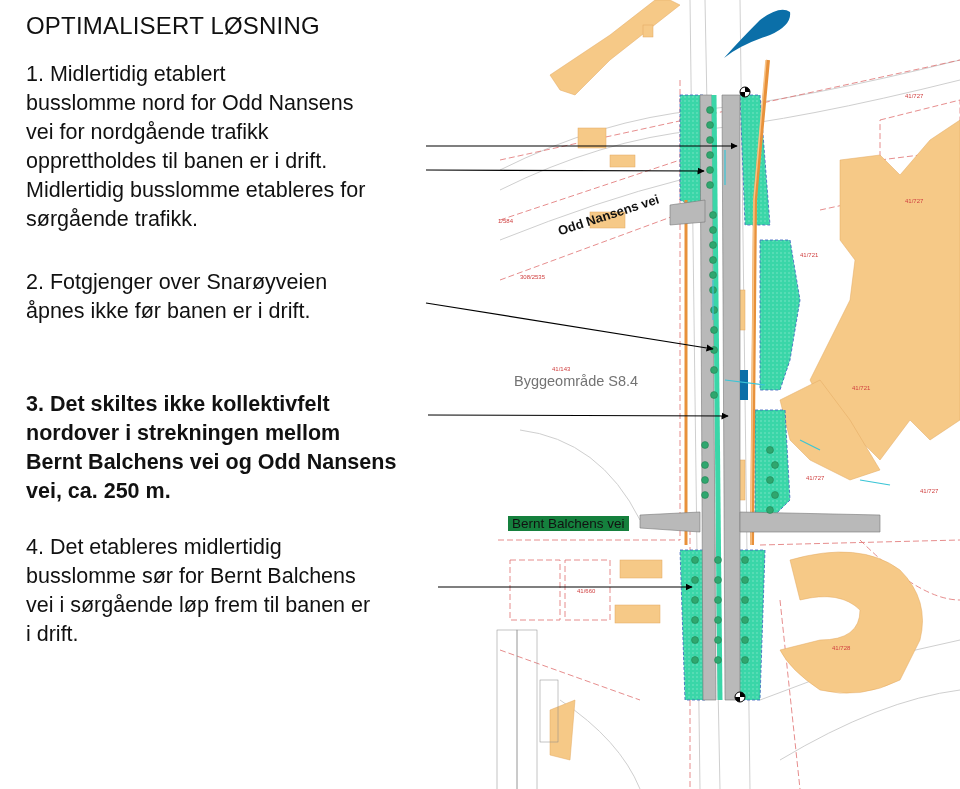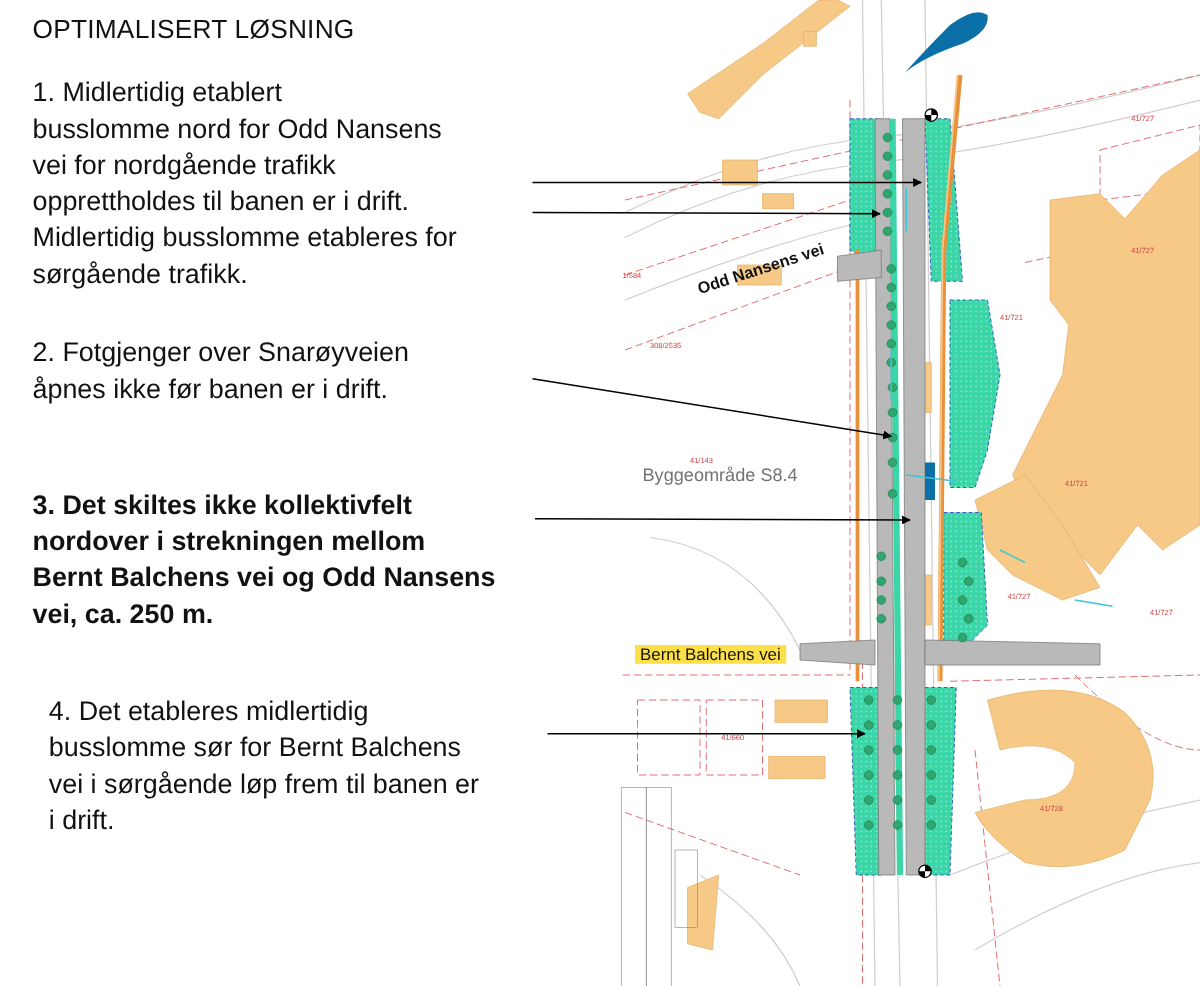--- a/index.html
+++ b/index.html
@@ -1,29 +1,29 @@
 <!DOCTYPE html>
 <html><head>
 <meta charset="utf-8">
 <style>
   html, body { margin: 0; padding: 0; background: #ffffff; }
   body { width: 960px; height: 789px; position: relative; overflow: hidden;
          font-family: "Liberation Sans", "DejaVu Sans", sans-serif; color: #111; }
-  .slide-title { position: absolute; left: 26px; top: 12px; font-size: 21px; letter-spacing: 0.2px; }
+  .slide-title { position: absolute; left: 26px; top: 12px; font-size: 24px; letter-spacing: 0.2px; }
   .point { position: absolute; left: 26px; font-size: 21.5px; line-height: 29px; white-space: pre-line; width: 400px; }
   #p1 { top: 60px; }
   #p2 { top: 268px; }
   #p3 { top: 390px; font-weight: bold; }
-  #p4 { top: 555px; margin-left: 13px; }
+  #p4 { top: 533px; }
   .map { position: absolute; left: 495px; top: 0; width: 465px; height: 789px; }
   .overlay { position: absolute; left: 0; top: 0; width: 960px; height: 789px; pointer-events: none; }
   .map-label { position: absolute; font-size: 13.5px; }
   #lbl-odd { left: 556px; top: 224px; transform: rotate(-18deg); transform-origin: left top; font-weight: bold; font-size: 13px; }
   #lbl-bygg { left: 514px; top: 373px; color: #737373; font-size: 14.5px; }
-  #lbl-bernt { left: 508px; top: 516px; background: #fde047; padding: 0 4px; font-size: 13.5px; }
+  #lbl-bernt { left: 508px; top: 516px; background: #15803d; padding: 0 4px; font-size: 13.5px; }
   .lot { position: absolute; font-size: 6px; color: #d04040; }
 </style>
 </head>
 <body>
 
 <div class="slide-title">OPTIMALISERT LØSNING</div>
 <div id="p1" class="point">1.   Midlertidig etablert
 busslomme nord for Odd Nansens
 vei for nordgående trafikk
 opprettholdes til banen er i drift.

